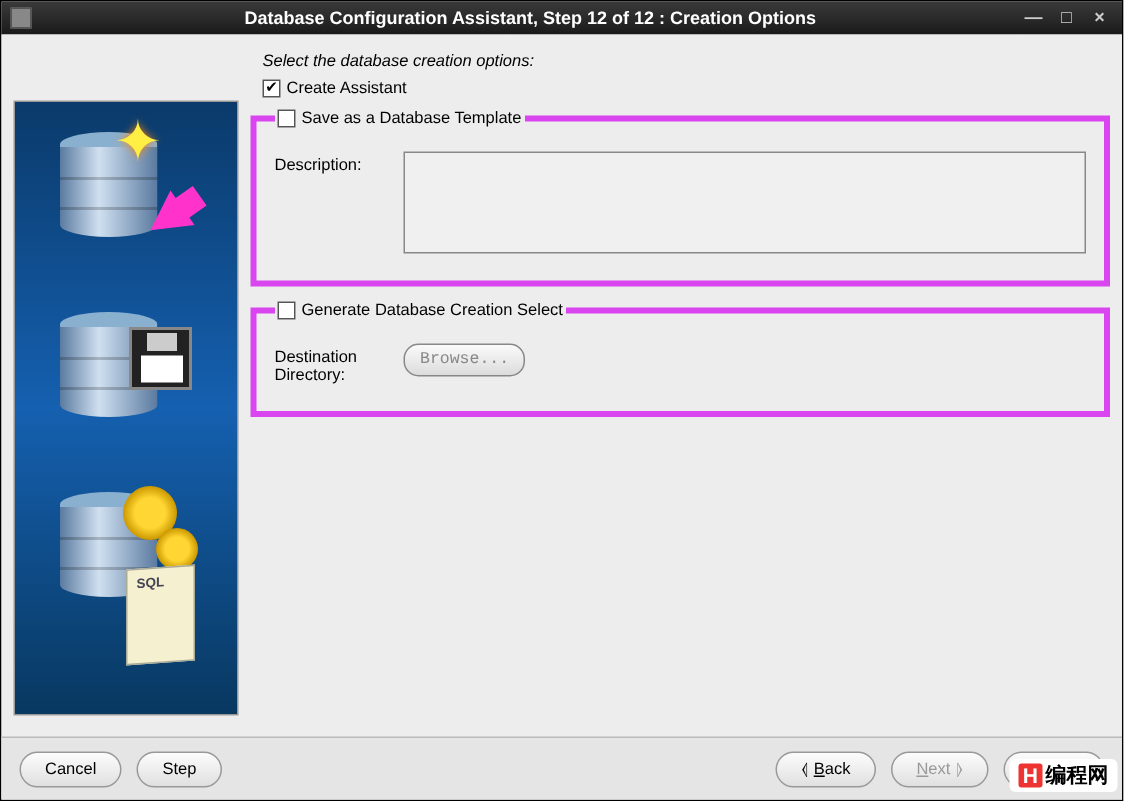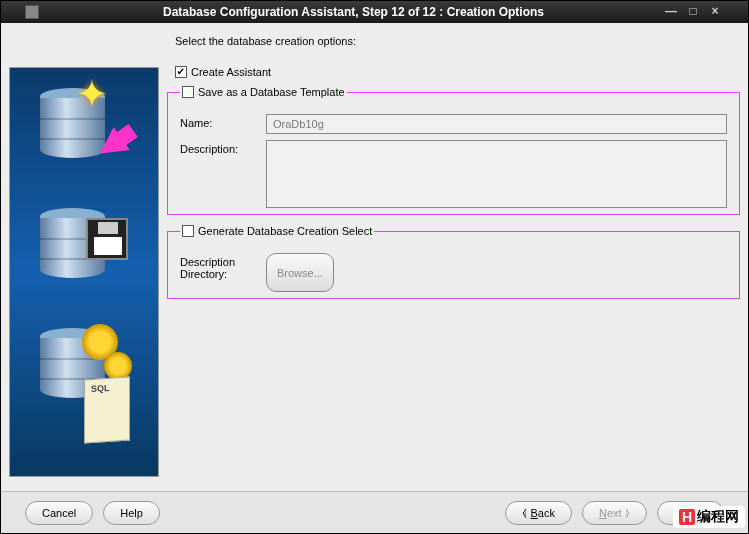--- a/index.html
+++ b/index.html
@@ -18,21 +18,21 @@
       border: 1px solid #000;
       display: flex;
       flex-direction: column;
     }
     .titlebar {
       height: 22px;
       background: linear-gradient(to bottom, #3a3a3a, #1a1a1a);
       color: #fff;
       display: flex;
       align-items: center;
-      padding: 0 24px;
+      padding: 0 6px;
       font-size: 12px;
       font-weight: bold;
     }
     .titlebar-icon {
       width: 14px; height: 14px;
       margin-right: 6px;
       background: #888;
       border: 1px solid #555;
     }
     .titlebar-title { flex: 1; text-align: center; }
@@ -154,41 +154,41 @@
       font-weight:bold;
       color:#445;
     }
     .right-panel {
       flex: 1;
       display: flex;
       flex-direction: column;
       gap: 6px;
       padding-top: 4px;
     }
-    .intro-text { margin-bottom: 13px; margin-left: 8px; }
+    .intro-text { margin-bottom: 0; margin-left: 8px; font-style: italic; }
     .chk-row {
       display:flex;
       align-items:center;
       gap: 4px;
       margin-left: 8px;
     }
     .chk {
       width: 12px; height: 12px;
       border: 1px solid #555;
       background: #fff;
       display: inline-flex;
       align-items:center;
       justify-content:center;
       font-size: 10px;
       line-height: 10px;
       color: #000;
     }
     fieldset {
-      border: 1px solid #d946ef;
-      padding: 10px 12px 0 12px;
+      border: 4px solid #d946ef;
+      padding: 10px 12px 12px 12px;
       margin: 2px 0 2px 0;
     }
     legend {
       display: flex;
       align-items: center;
       gap: 4px;
       padding: 0 2px;
       font-size: 11px;
     }
     .form-row {
@@ -218,29 +218,30 @@
       background: #f0f0f0;
       resize: none;
     }
     .btn-small {
       border: 1px solid #888;
       background: linear-gradient(#fafafa,#dcdcdc);
       border-radius: 10px;
       padding: 2px 10px;
       color: #888;
       font-size: 11px;
-      height: 39px;
+      height: 22px;
+      font-family: Liberation Mono, monospace;
     }
     .spacer { flex: 1; }
     .button-bar {
       height: 42px;
       border-top: 1px solid #bbb;
       display: flex;
       align-items: center;
-      padding: 0 24px;
+      padding: 0 12px;
       gap: 10px;
       background: #e5e5e5;
     }
     .nav-btn, .foot-btn {
       border: 1px solid #999;
       background: linear-gradient(#fcfcfc,#e0e0e0);
       border-radius: 14px;
       height: 24px;
       padding: 0 16px;
       font-size: 11px;
@@ -309,49 +310,45 @@
           <span class="chk">✔</span>
           <span>Create Assistant</span>
         </div>
 
         <fieldset>
           <legend>
             <span class="chk"></span>
             <span>Save as a Database Template</span>
           </legend>
           <div class="form-row">
-            <div class="form-label">Name:</div>
-            <input class="text-input" type="text" disabled="" value="OraDb10g" style="">
-          </div>
-          <div class="form-row">
             <div class="form-label">Description:</div>
             <textarea class="textarea-input" disabled="" style=""></textarea>
           </div>
         </fieldset>
 
         <fieldset>
           <legend>
             <span class="chk"></span>
             <span>Generate Database Creation Select</span>
           </legend>
           <div class="form-row">
-            <div class="form-label" style="white-space:pre-line">Description
+            <div class="form-label" style="white-space:pre-line">Destination
 Directory:</div>
             <button class="btn-small" disabled="">Browse...</button>
           </div>
         </fieldset>
 
         <div class="spacer"></div>
       </div>
 
     </div>
 
     <div class="button-bar">
       <button class="foot-btn">Cancel</button>
-      <button class="foot-btn">Help</button>
+      <button class="foot-btn">Step</button>
       <div class="bb-spacer"></div>
       <button class="nav-btn">
         <span>⦉</span>
         <span><span class="underline-letter">B</span><span>ack</span></span>
       </button>
       <button class="nav-btn disabled">
         <span><span class="underline-letter">N</span><span>ext</span></span>
         <span>⦊</span>
       </button>
       <button class="nav-btn">

